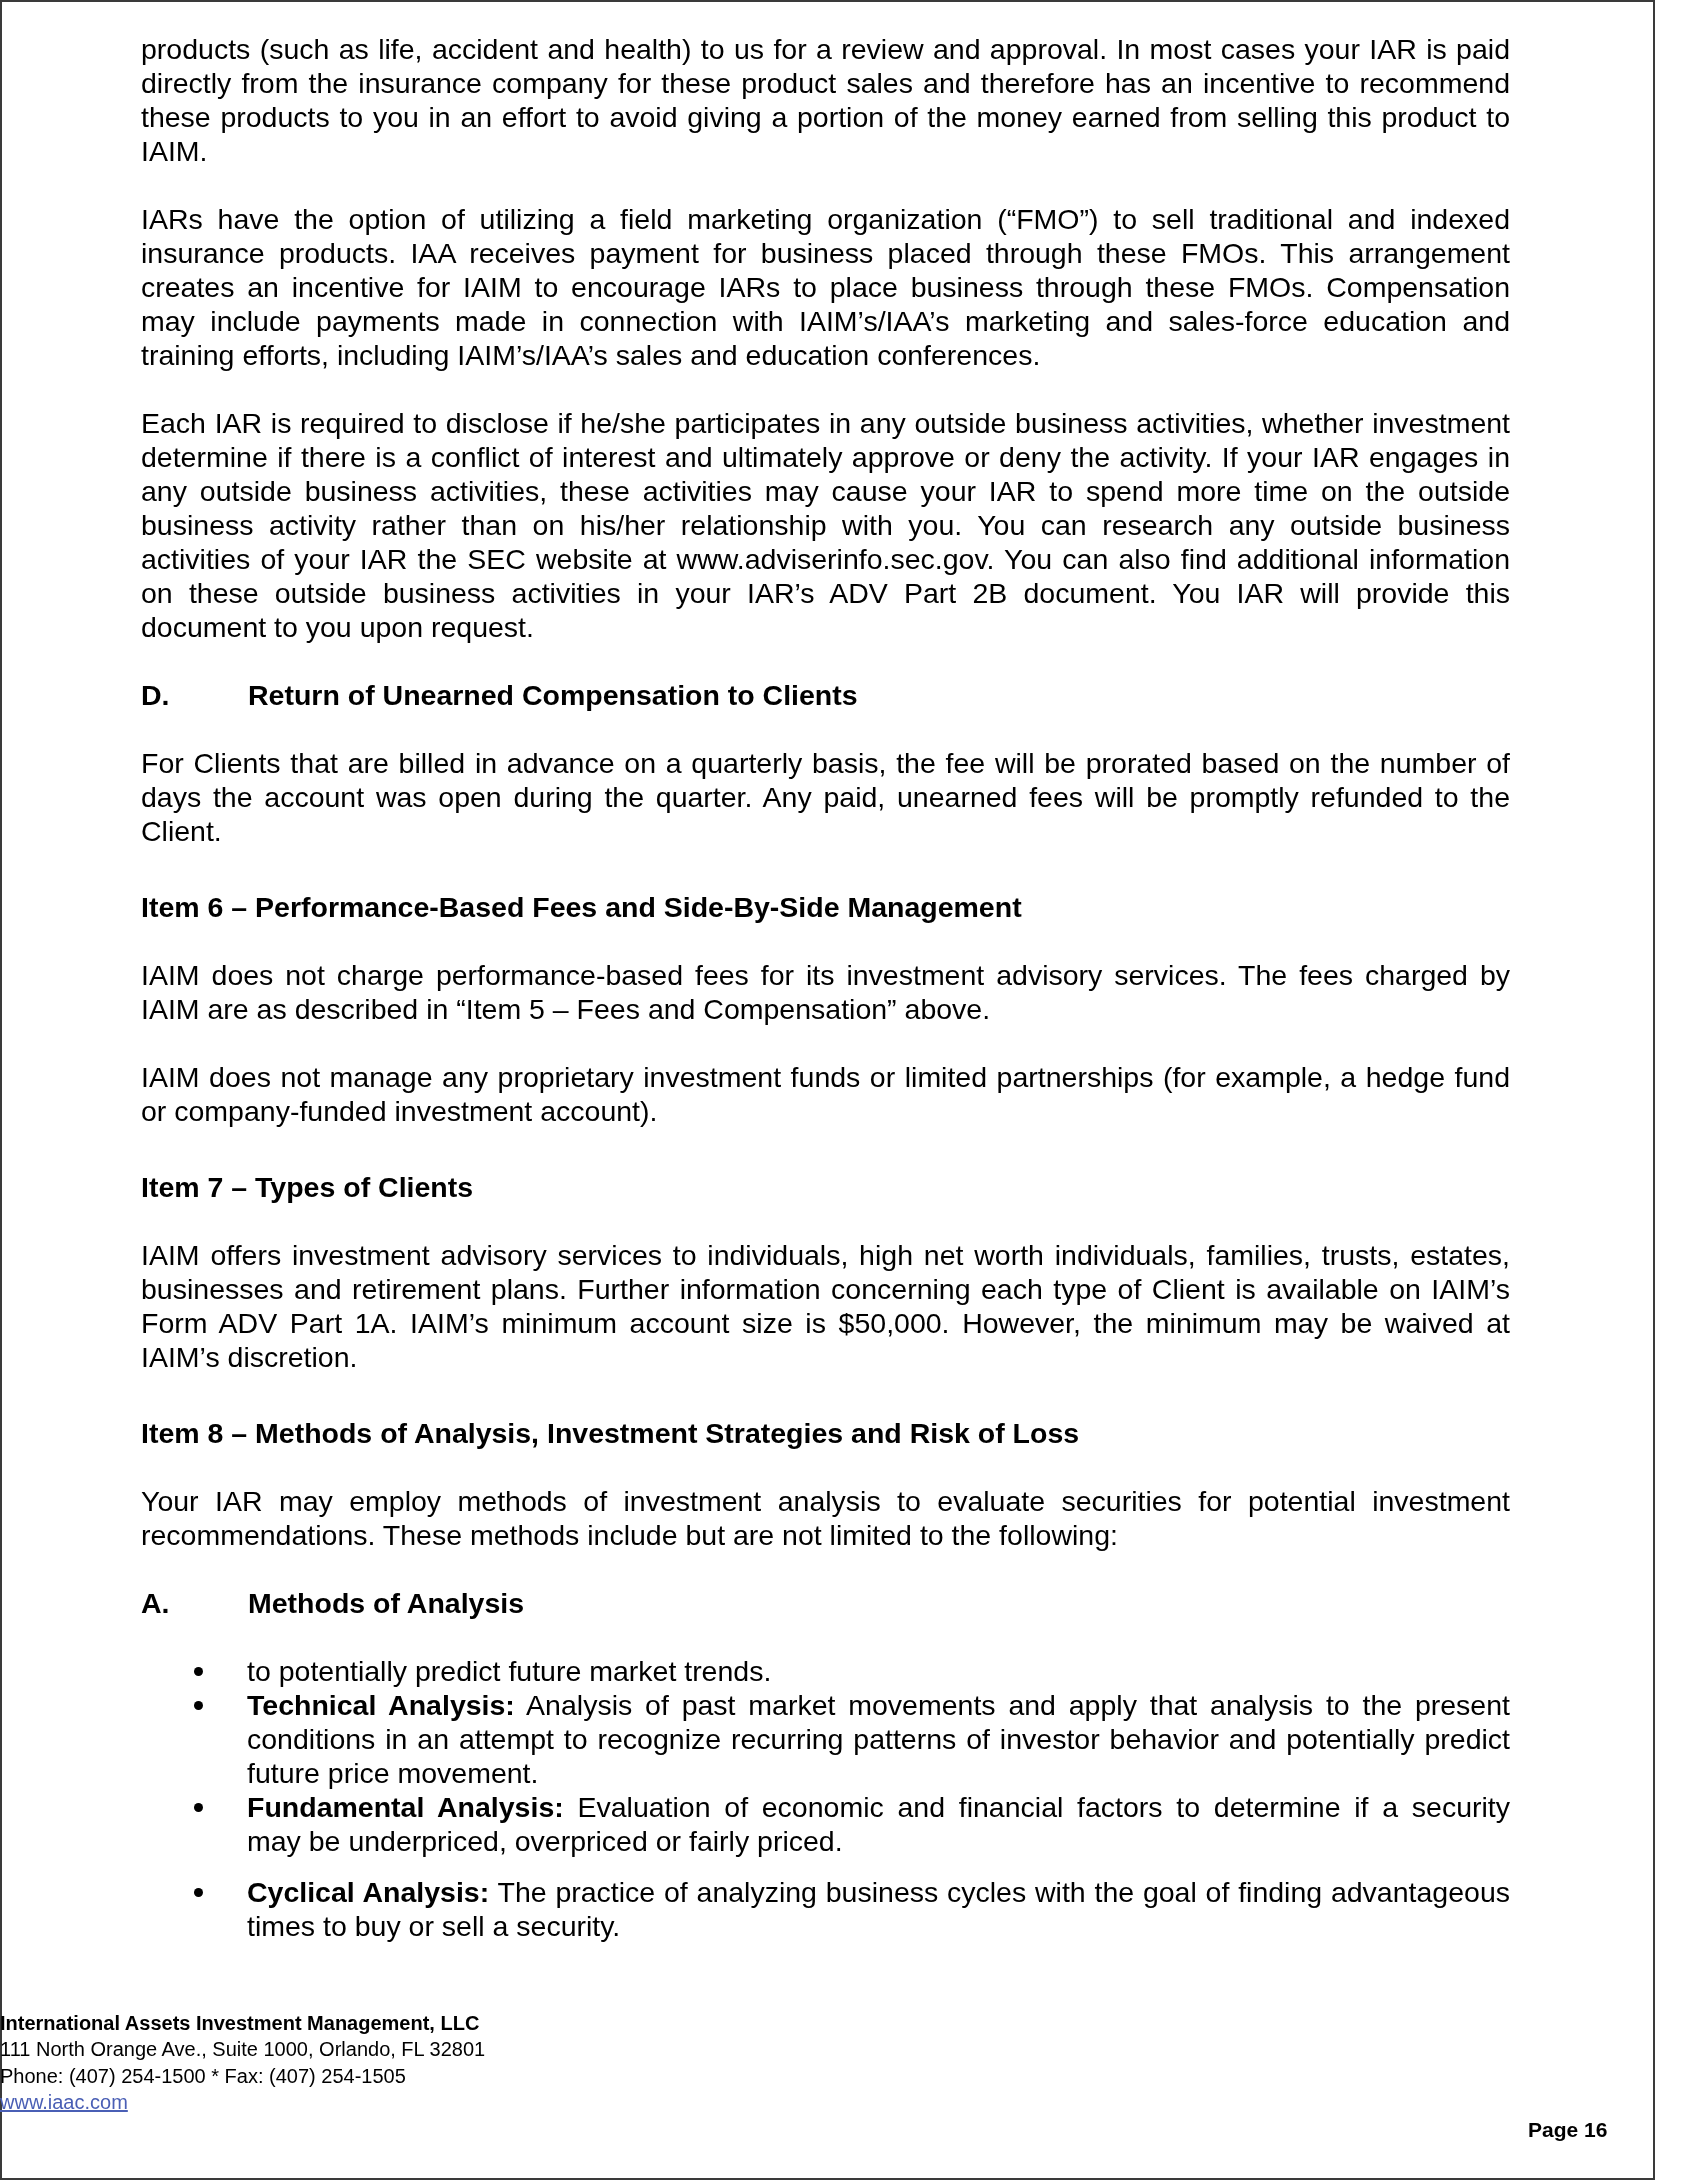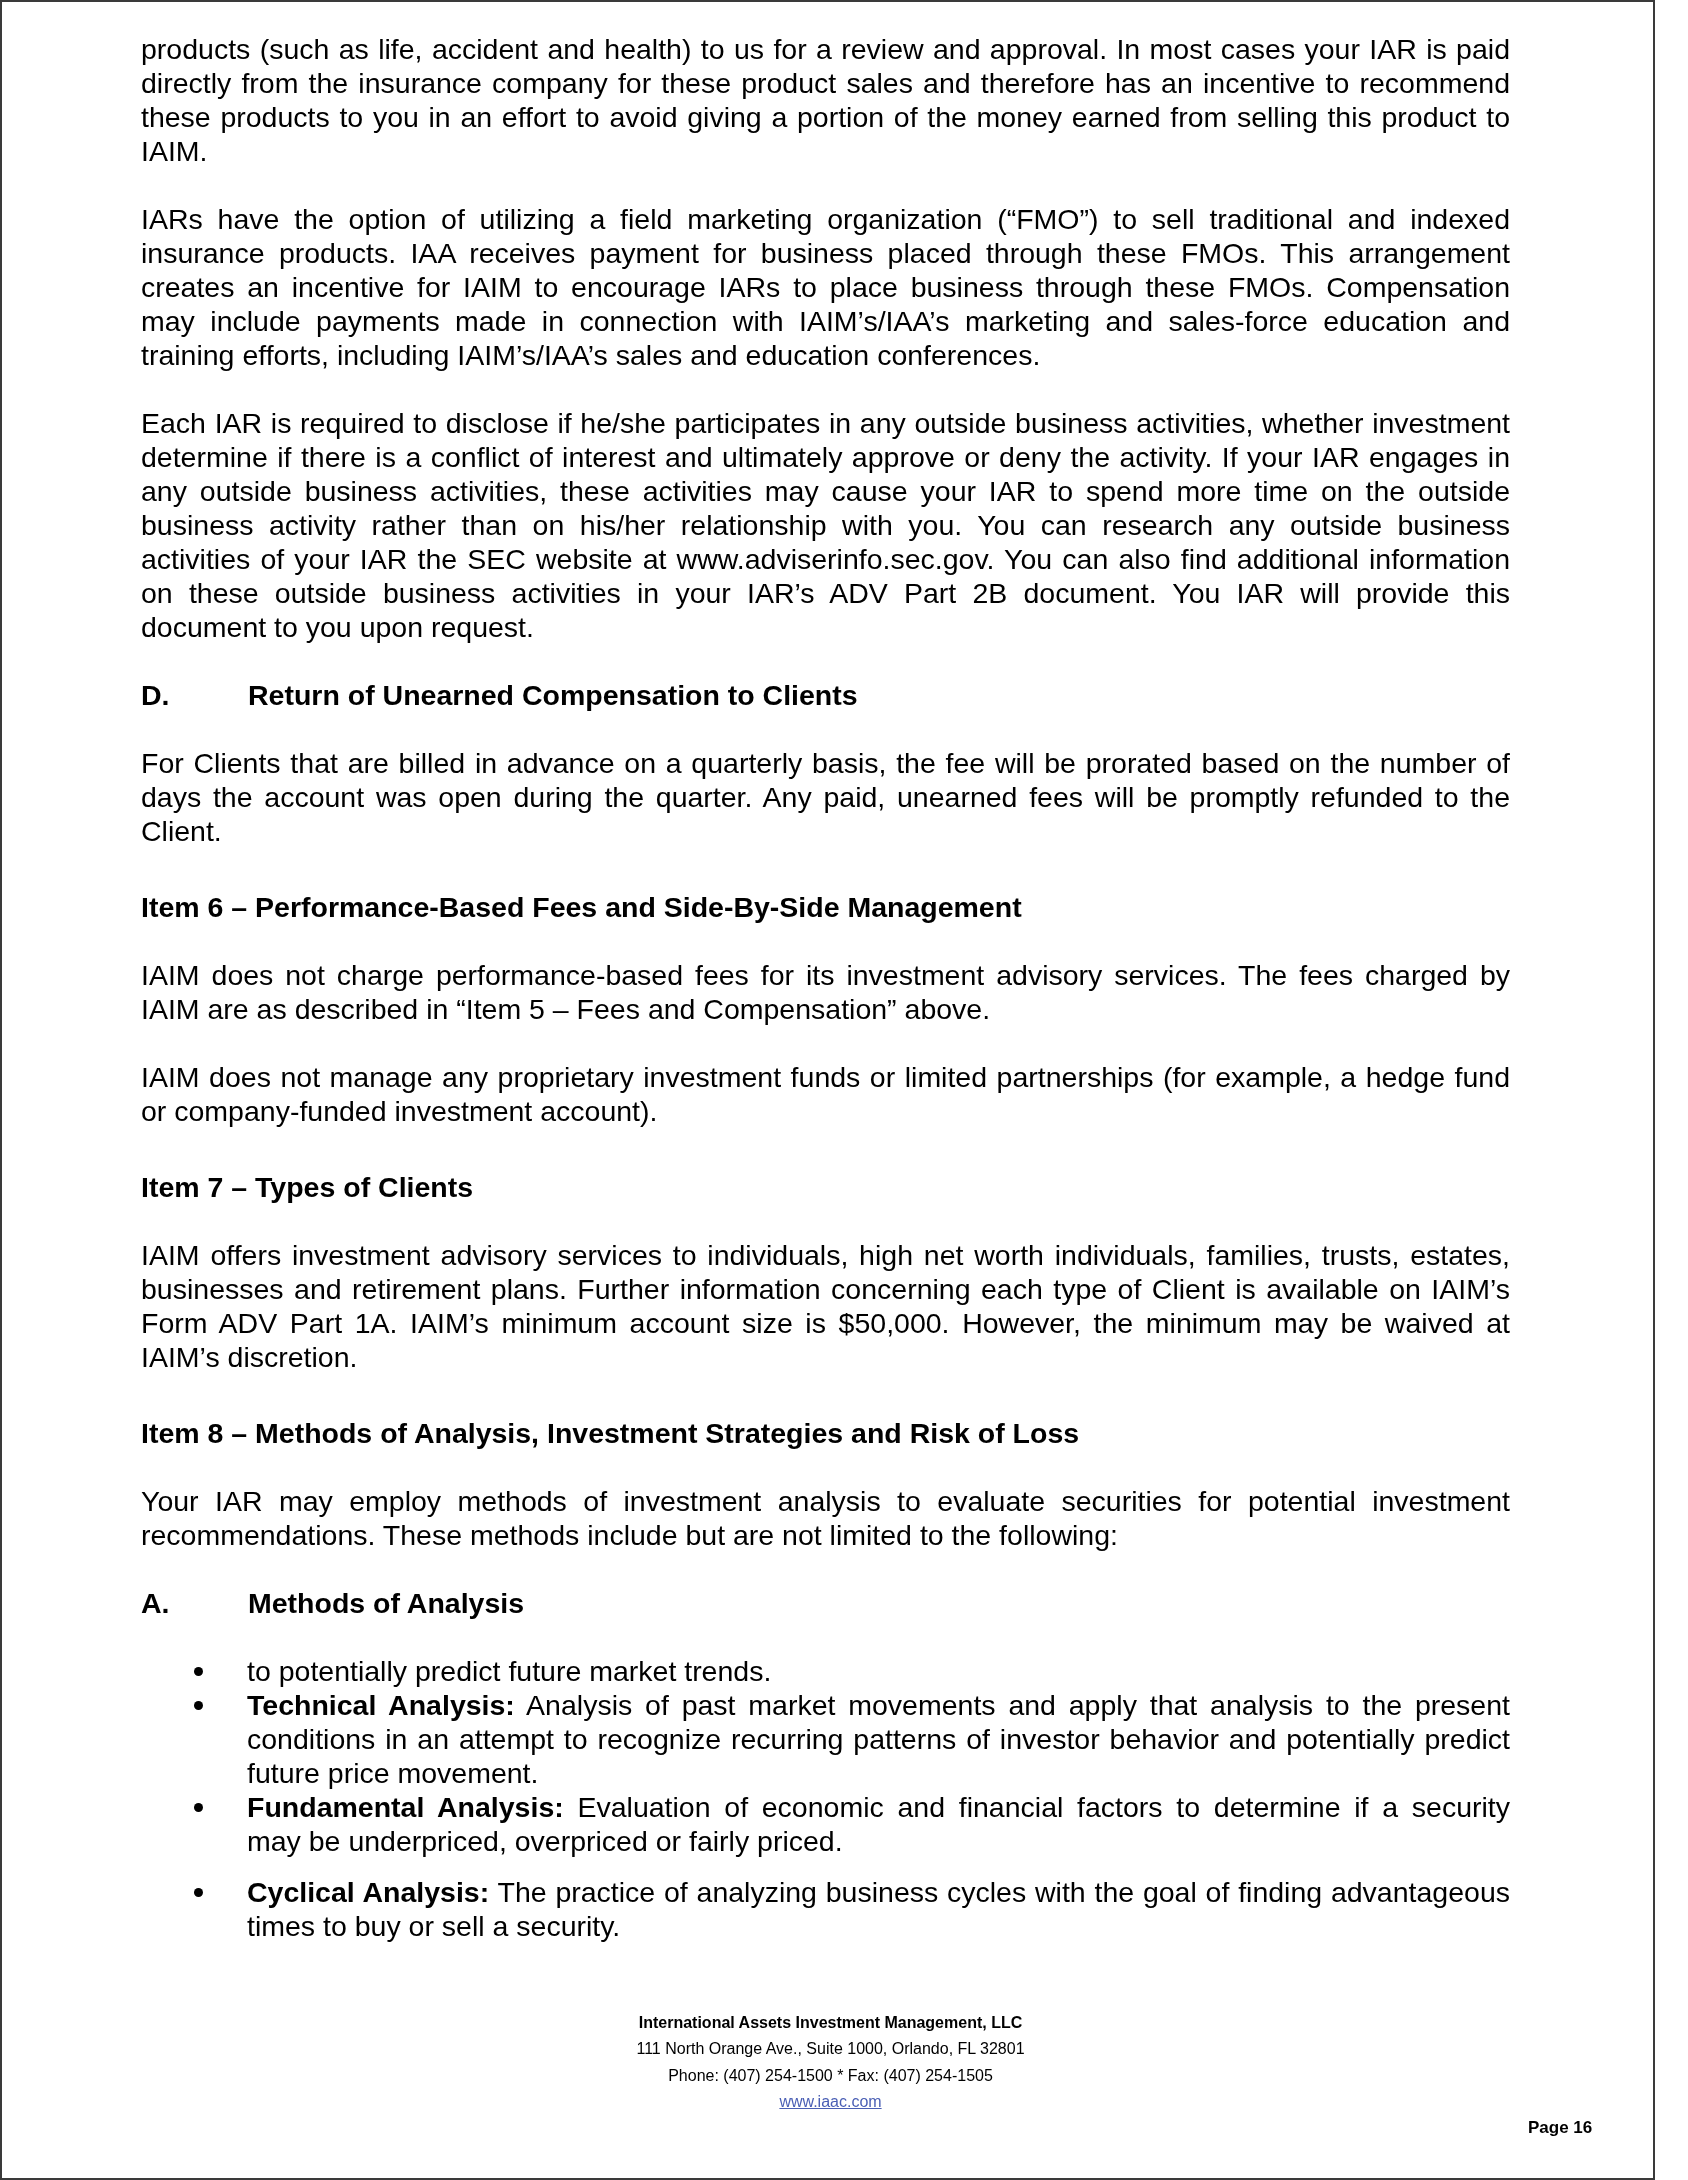--- a/index.html
+++ b/index.html
@@ -22,27 +22,27 @@
   .tabhead { display: block; height: 34px; white-space: nowrap; font-weight: bold; position: relative; }
   .tabhead .lbl { position: absolute; left: 0; }
   .tabhead .txt { position: absolute; left: 107px; }
   .bullet-item { position: relative; }
   .bullet-item .dot {
     position: absolute; left: 53px; top: 12.8px; width: 9.4px; height: 9.4px; border-radius: 50%; background: #000;
   }
   .bullet-item .bl { margin-left: 106px; }
   .footer {
     position: absolute; left: 0; width: 1661px; top: 2010px;
-    font-family: "Liberation Sans", sans-serif; font-size: 16px; line-height: 26.4px; text-align: center; color: #000;
+    font-family: "Liberation Sans", sans-serif; font-size: 20px; line-height: 26.4px; color: #000;
   }
   .footer .company { font-weight: bold; }
   .footer a { color: #4a5fb5; text-decoration: underline; }
   .pagenum {
     position: absolute; left: 1528px; top: 2118px;
-    font-family: "Liberation Sans", sans-serif; font-size: 17px; font-weight: bold; color: #000;
+    font-family: "Liberation Sans", sans-serif; font-size: 21px; font-weight: bold; color: #000;
   }
 </style>
 </head>
 <body>
 
 <div class="page"></div>
 
 <div class="content" id="content">
     <div class="para">
       <span class="line j">products (such as life, accident and health) to us for a review and approval. In most cases your IAR is paid</span>

